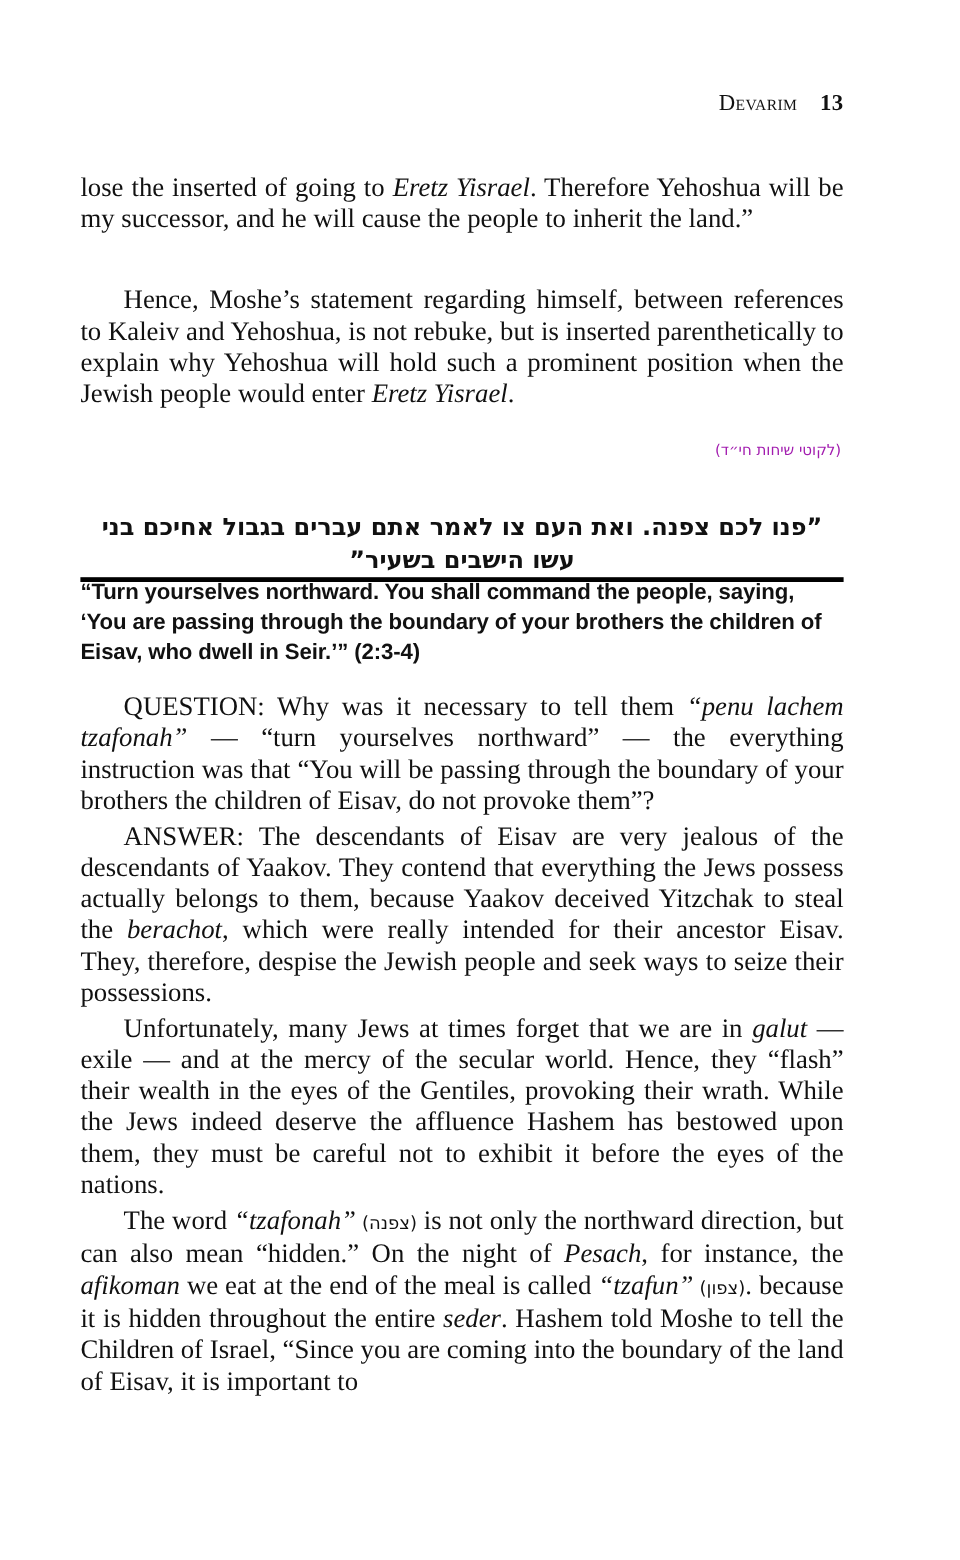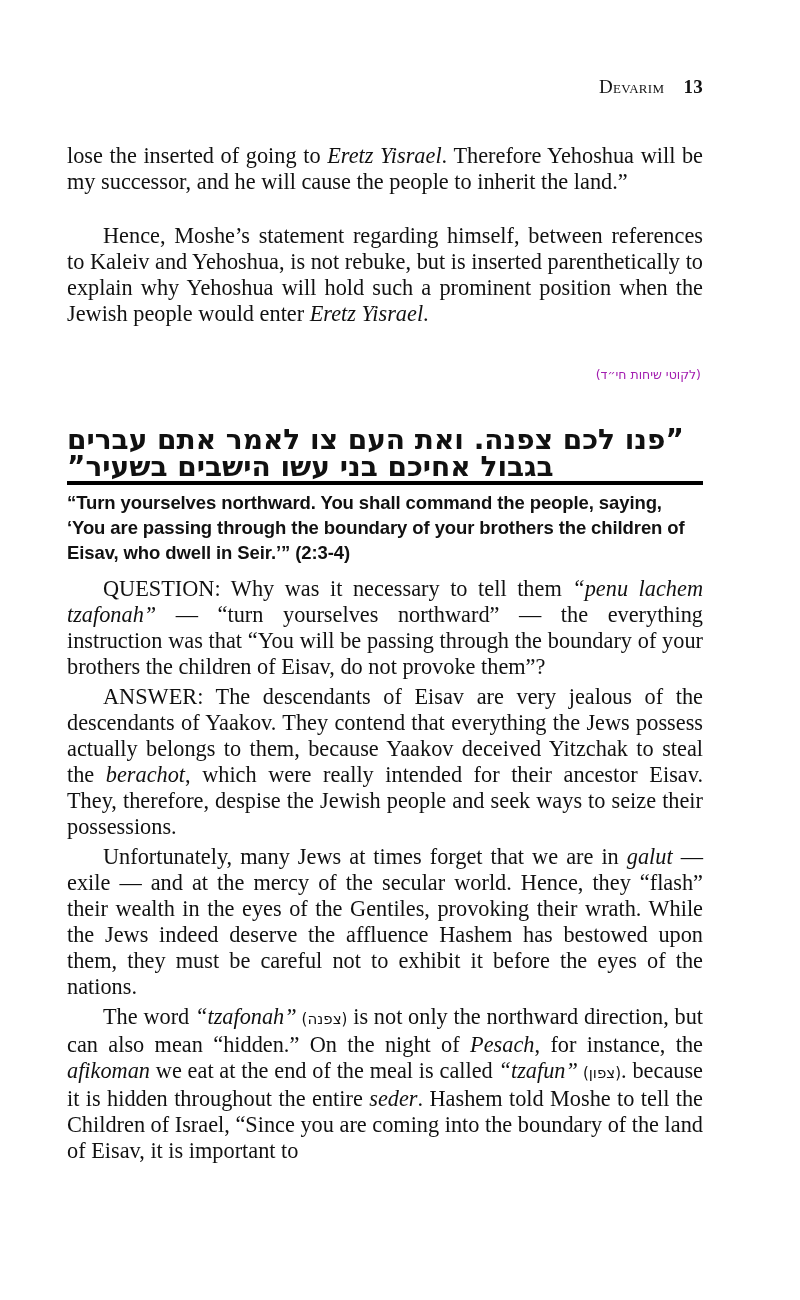--- a/index.html
+++ b/index.html
@@ -42,53 +42,53 @@
     .body-text {
       font-size: 22.3px;
       line-height: 26px;
       text-align: justify;
       margin: 0;
     }
     .body-text.indent {
       text-indent: 36px;
     }
     .p1 { position: absolute; top: 143px; left: 0; width: 636px; }
-    .p2 { position: absolute; top: 223px; left: 0; width: 636px; }
+    .p2 { position: absolute; top: 237px; left: 0; width: 636px; }
     .citation {
       position: absolute;
       top: 367px;
       right: 2px;
       direction: rtl;
       font-family: "DejaVu Sans", sans-serif;
       font-size: 12.5px;
       color: #a21caf;
     }
     .hebrew-verse {
       position: absolute;
       top: 426px;
       left: 0;
       width: 636px;
       direction: rtl;
-      text-align: left;
+      text-align: center;
       font-family: "DejaVu Sans", sans-serif;
       font-weight: bold;
-      font-size: 28px;
+      font-size: 20px;
       line-height: 27px;
     }
     .rule {
       position: absolute;
       top: 481px;
       left: 0;
       width: 636px;
       height: 4px;
       background: #000000;
     }
     .verse-eng {
       position: absolute;
-      top: 490px;
+      top: 480px;
       left: 0;
       width: 636px;
       font-family: "Liberation Sans", "DejaVu Sans", sans-serif;
       font-weight: bold;
       font-size: 18.5px;
       line-height: 25px;
       letter-spacing: -0.1px;
     }
     .p3 { position: absolute; top: 576px; left: 0; width: 636px; }
     .p4 { position: absolute; top: 684px; left: 0; width: 636px; }

